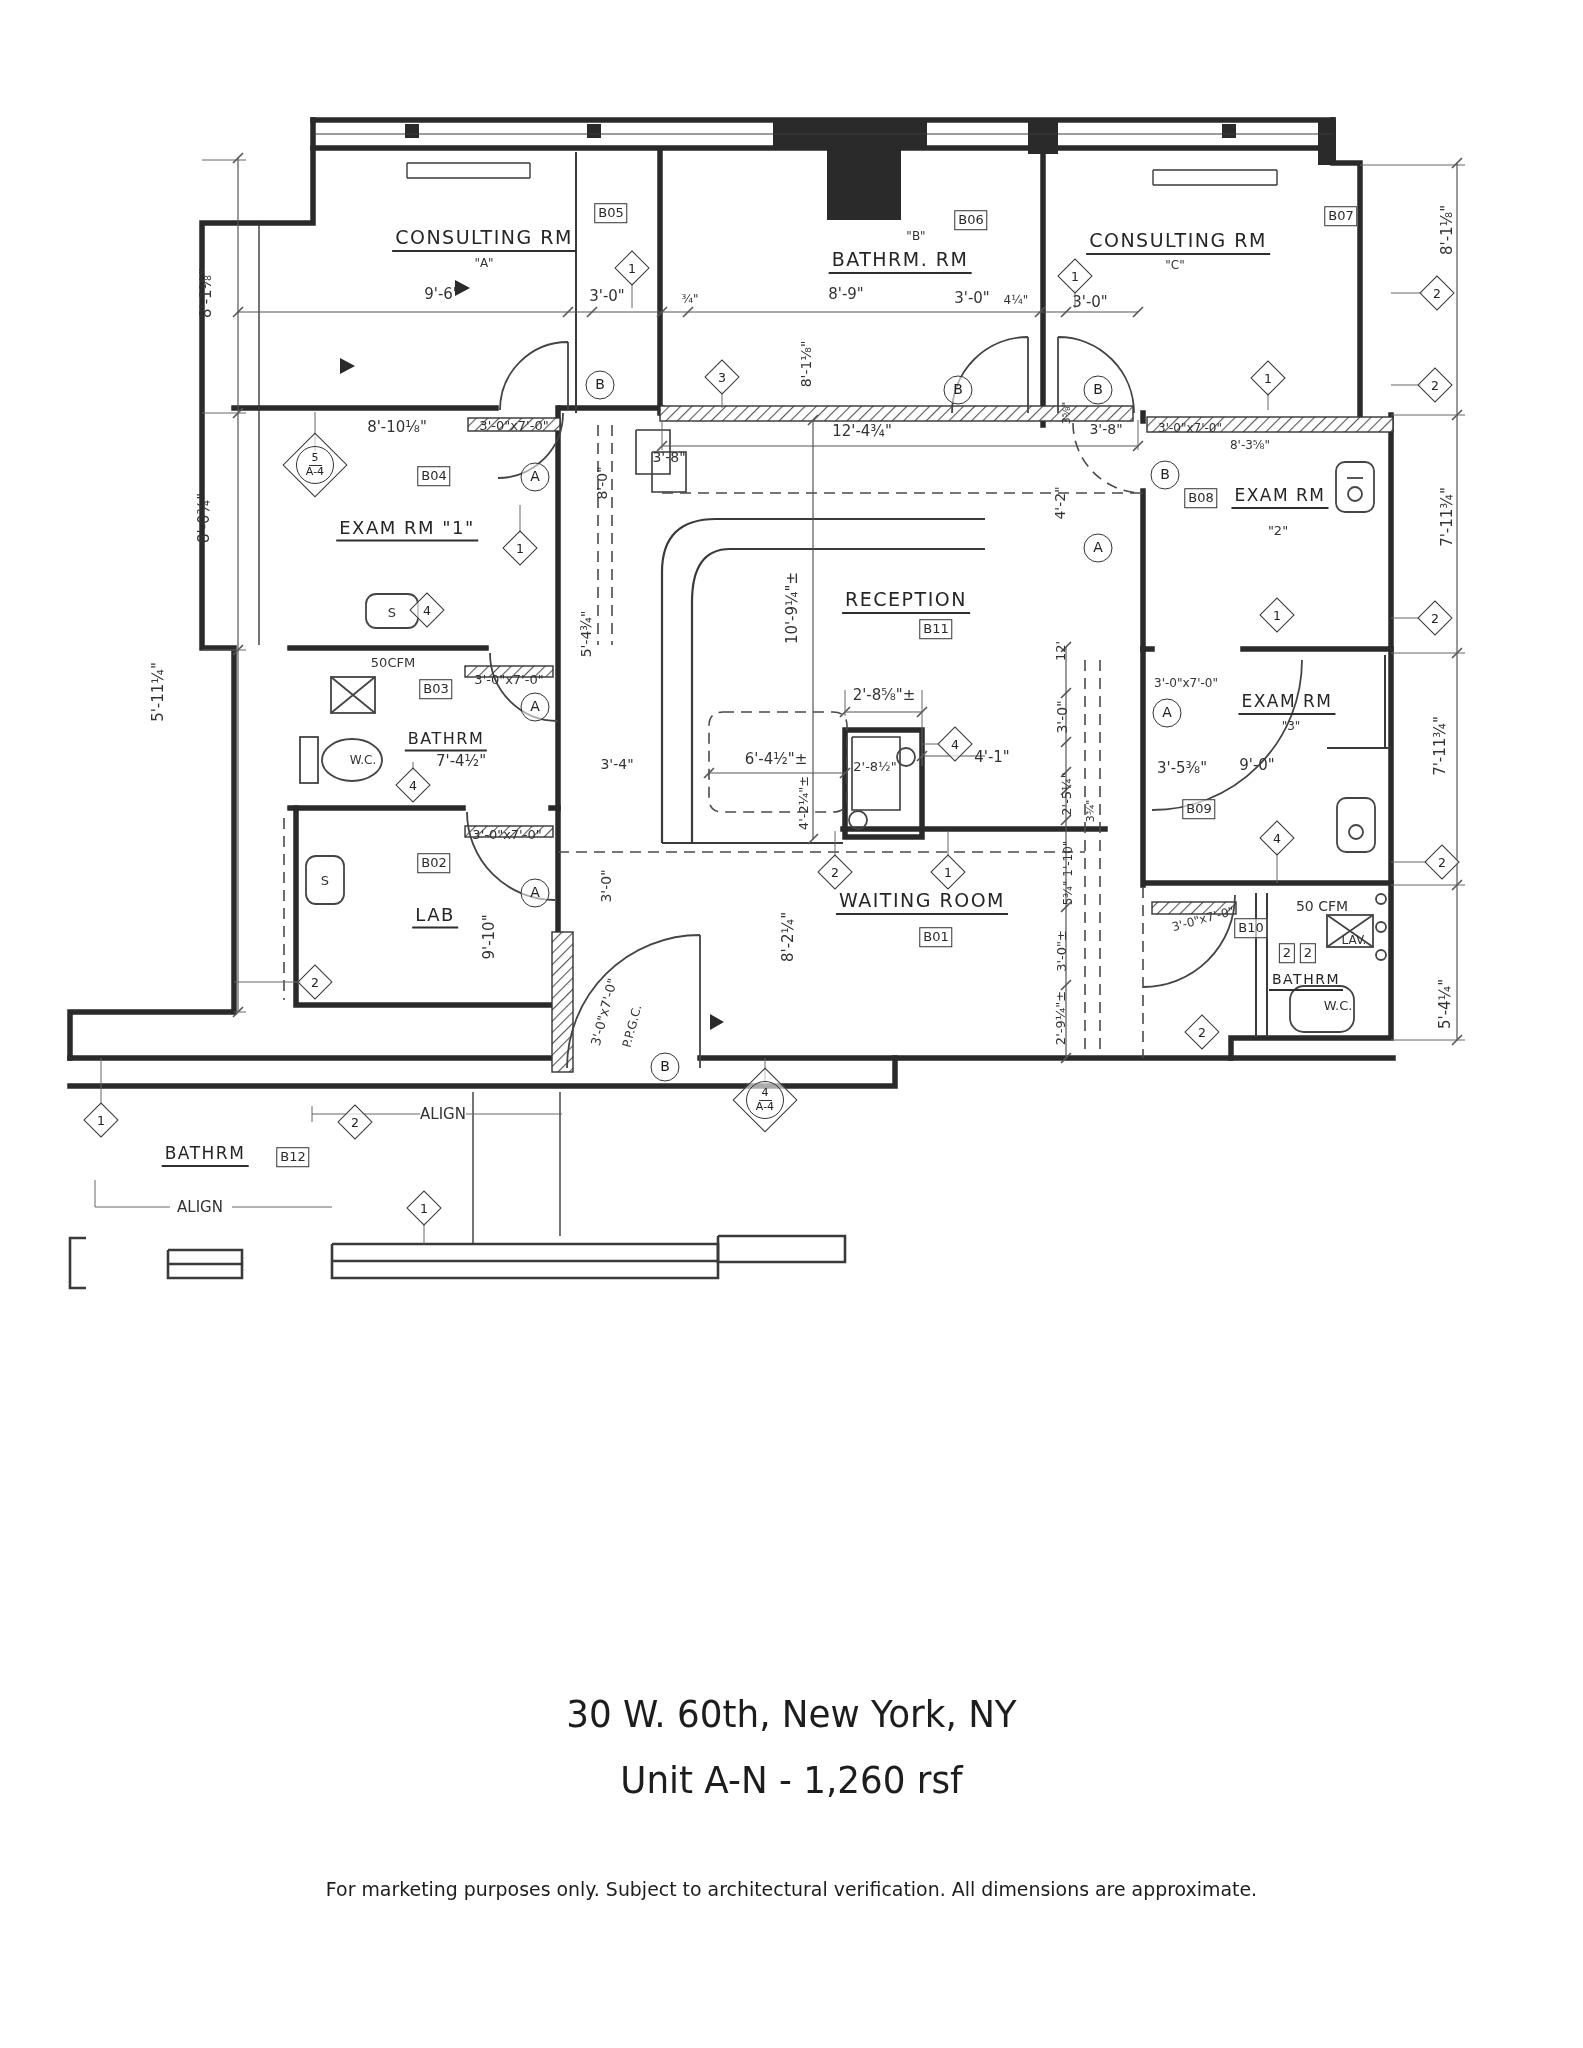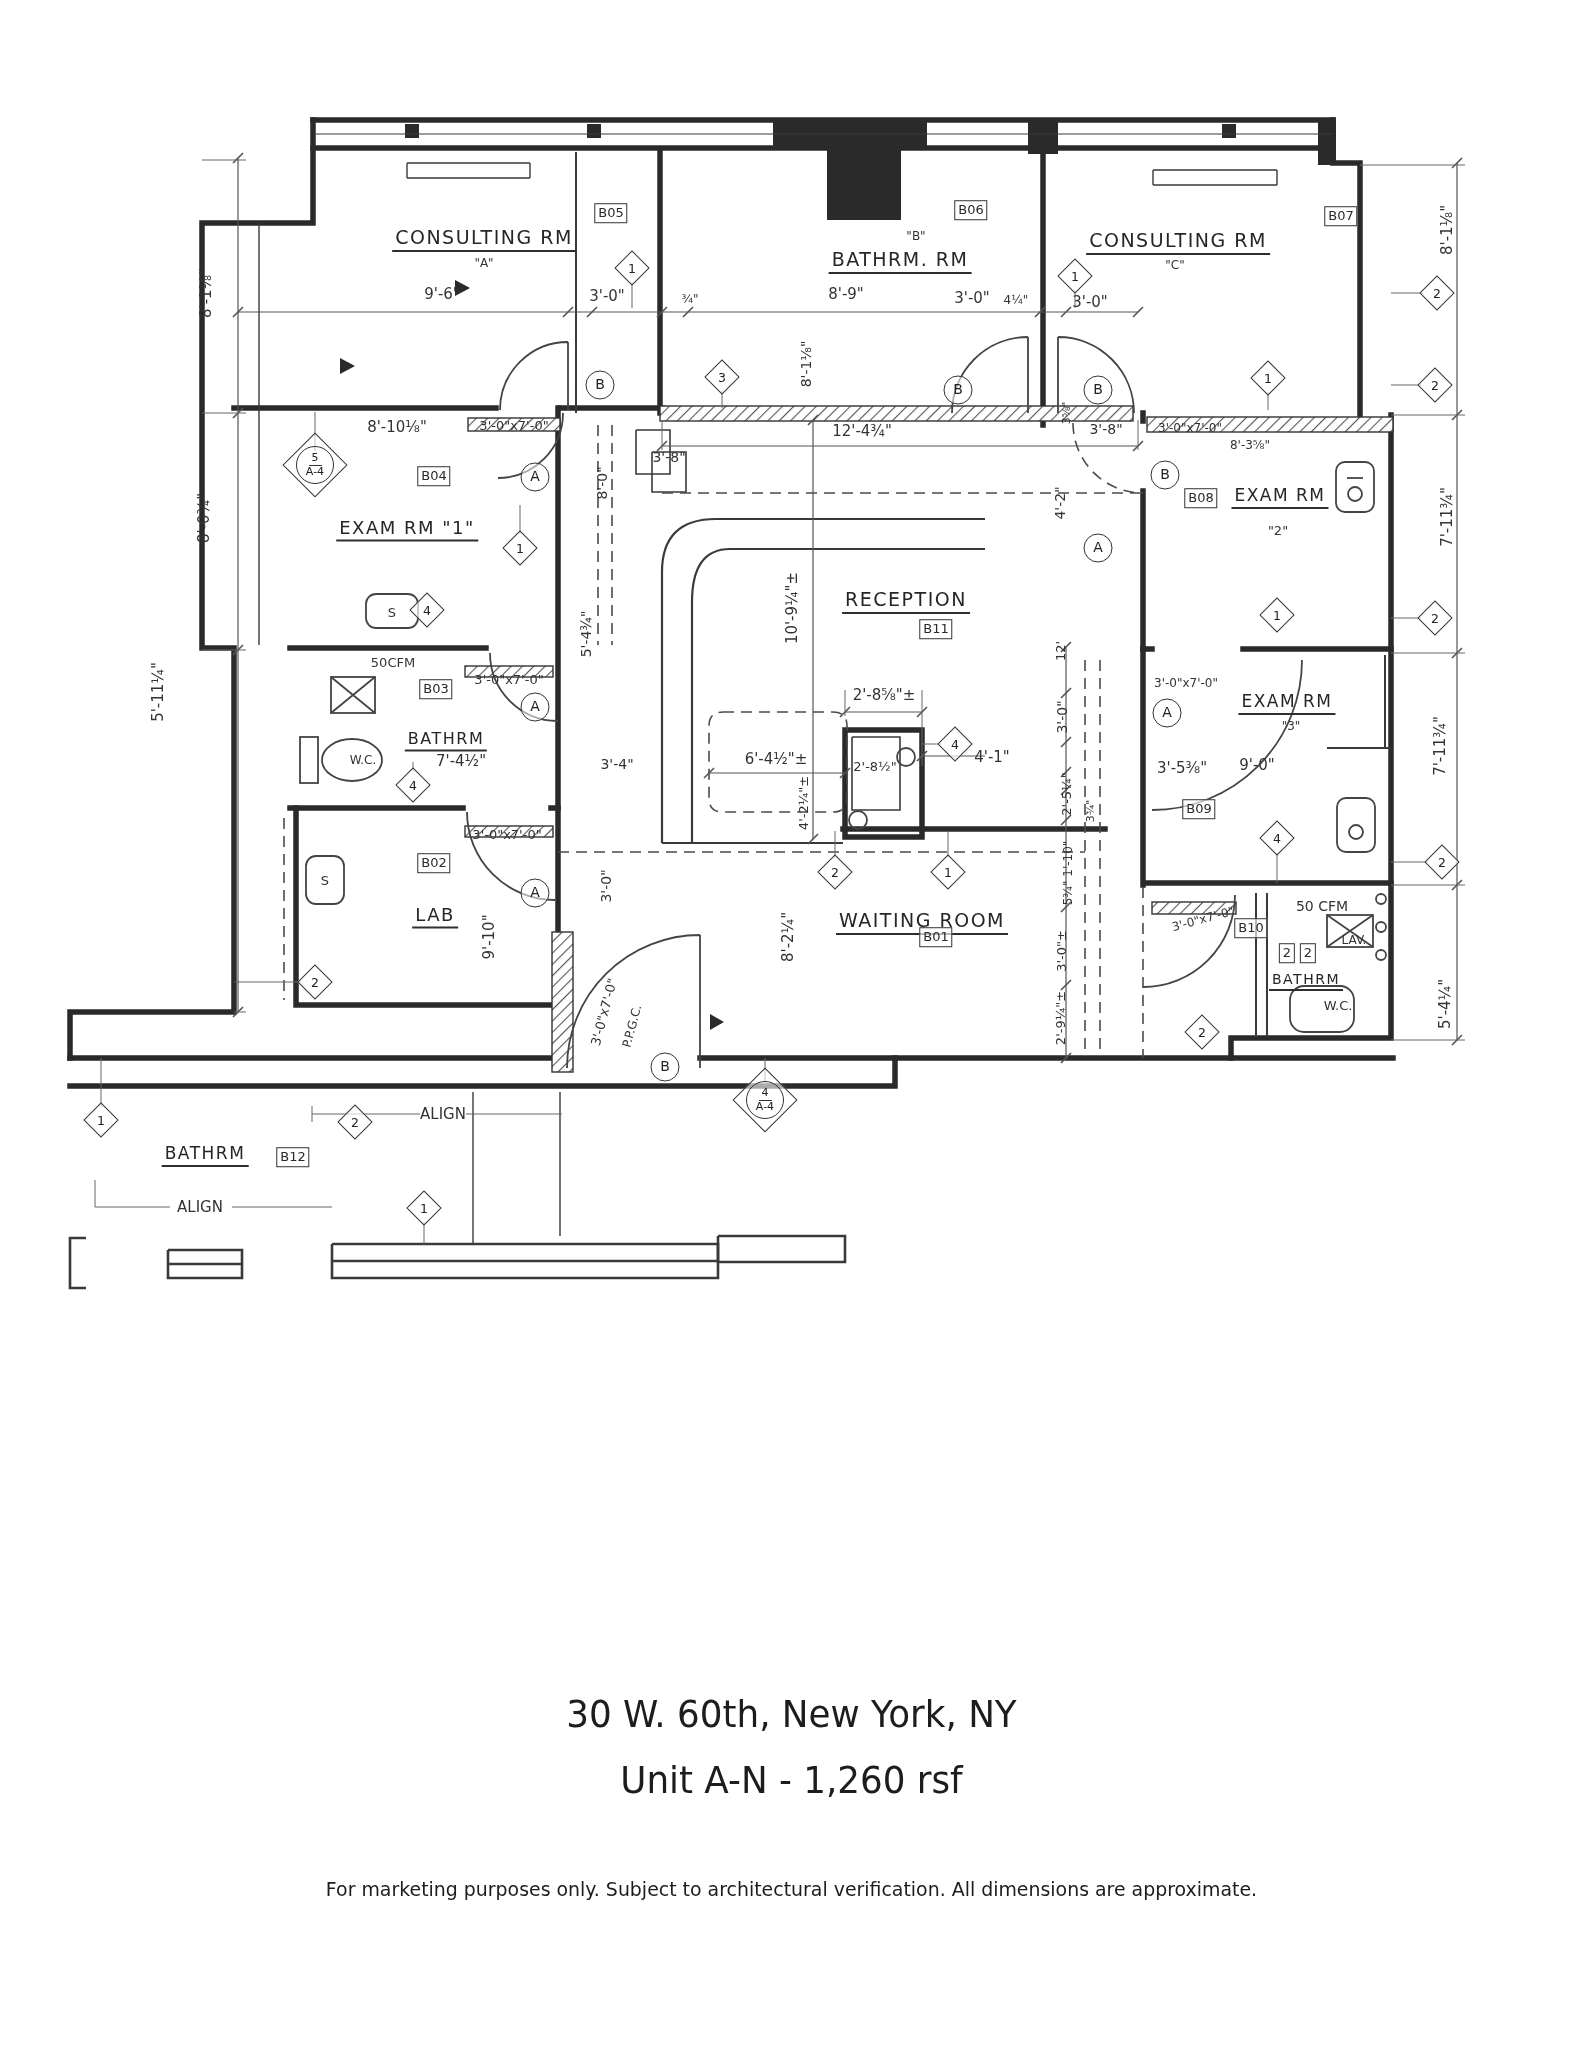--- a/index.html
+++ b/index.html
@@ -170,21 +170,21 @@
   </svg>
 
   <div id="overlay">
       <div class="room-label" style="left: 484px; top: 239px; font-size: 19px;">CONSULTING RM</div>
       <div class="room-label" style="left: 900px; top: 261px; font-size: 19px;">BATHRM. RM</div>
       <div class="room-label" style="left: 1178px; top: 242px; font-size: 19px;">CONSULTING RM</div>
       <div class="room-label" style="left: 407px; top: 529px; font-size: 18px;">EXAM RM "1"</div>
       <div class="room-label" style="left: 1280px; top: 497px; font-size: 17px;">EXAM RM</div>
       <div class="room-label" style="left: 1287px; top: 703px; font-size: 17px;">EXAM RM</div>
       <div class="room-label" style="left: 906px; top: 601px; font-size: 19px;">RECEPTION</div>
-      <div class="room-label" style="left: 922px; top: 922px; font-size: 19px;">WAITING ROOM</div>
+      <div class="room-label" style="left: 922px; top: 902px; font-size: 19px;">WAITING ROOM</div>
       <div class="room-label" style="left: 446px; top: 740px; font-size: 16px;">BATHRM</div>
       <div class="room-label" style="left: 1306px; top: 981px; font-size: 14px;">BATHRM</div>
       <div class="room-label" style="left: 435px; top: 916px; font-size: 18px;">LAB</div>
       <div class="room-label" style="left: 205px; top: 1155px; font-size: 17px;">BATHRM</div>
       <div class="ann" style="left: 484px; top: 263px; font-size: 12px;">"A"</div>
       <div class="ann" style="left: 916px; top: 236px; font-size: 12px;">"B"</div>
       <div class="ann" style="left: 1175px; top: 265px; font-size: 12px;">"C"</div>
       <div class="ann" style="left: 1278px; top: 530px; font-size: 13px;">"2"</div>
       <div class="ann" style="left: 1291px; top: 726px; font-size: 12px;">"3"</div>
       <div class="ann" style="left: 442px; top: 294px; font-size: 15px;">9'-6"</div>
@@ -242,21 +242,21 @@
       <div class="ann" style="left: 1182px; top: 768px; font-size: 15px;">3'-5⅜"</div>
       <div class="ann" style="left: 1257px; top: 765px; font-size: 15px;">9'-0"</div>
       <div class="ann" style="left: 1186px; top: 683px; font-size: 12px;">3'-0"x7'-0"</div>
       <div class="ann" style="left: 1203px; top: 919px; font-size: 12px; transform: translate(-50%, -50%) rotate(-15deg);">3'-0"x7'-0"</div>
       <div class="ann" style="left: 1322px; top: 906px; font-size: 14px;">50 CFM</div>
       <div class="ann" style="left: 1354px; top: 940px; font-size: 12px;">LAV.</div>
       <div class="ann" style="left: 1338px; top: 1005px; font-size: 13px;">W.C.</div>
       <div class="ann" style="left: 443px; top: 1114px; font-size: 15px;">ALIGN</div>
       <div class="ann" style="left: 200px; top: 1207px; font-size: 15px;">ALIGN</div>
       <div class="tag" style="left: 611px; top: 213px;">B05</div>
-      <div class="tag" style="left: 971px; top: 210px;">B06</div>
+      <div class="tag" style="left: 971px; top: 220px;">B06</div>
       <div class="tag" style="left: 1305px; top: 216px; margin-left: 36px;">B07</div>
       <div class="tag" style="left: 434px; top: 476px;">B04</div>
       <div class="tag" style="left: 436px; top: 689px;">B03</div>
       <div class="tag" style="left: 434px; top: 863px;">B02</div>
       <div class="tag" style="left: 936px; top: 937px;">B01</div>
       <div class="tag" style="left: 1201px; top: 498px;">B08</div>
       <div class="tag" style="left: 1199px; top: 809px;">B09</div>
       <div class="tag" style="left: 1251px; top: 928px;">B10</div>
       <div class="tag" style="left: 936px; top: 629px;">B11</div>
       <div class="tag" style="left: 293px; top: 1157px;">B12</div>

